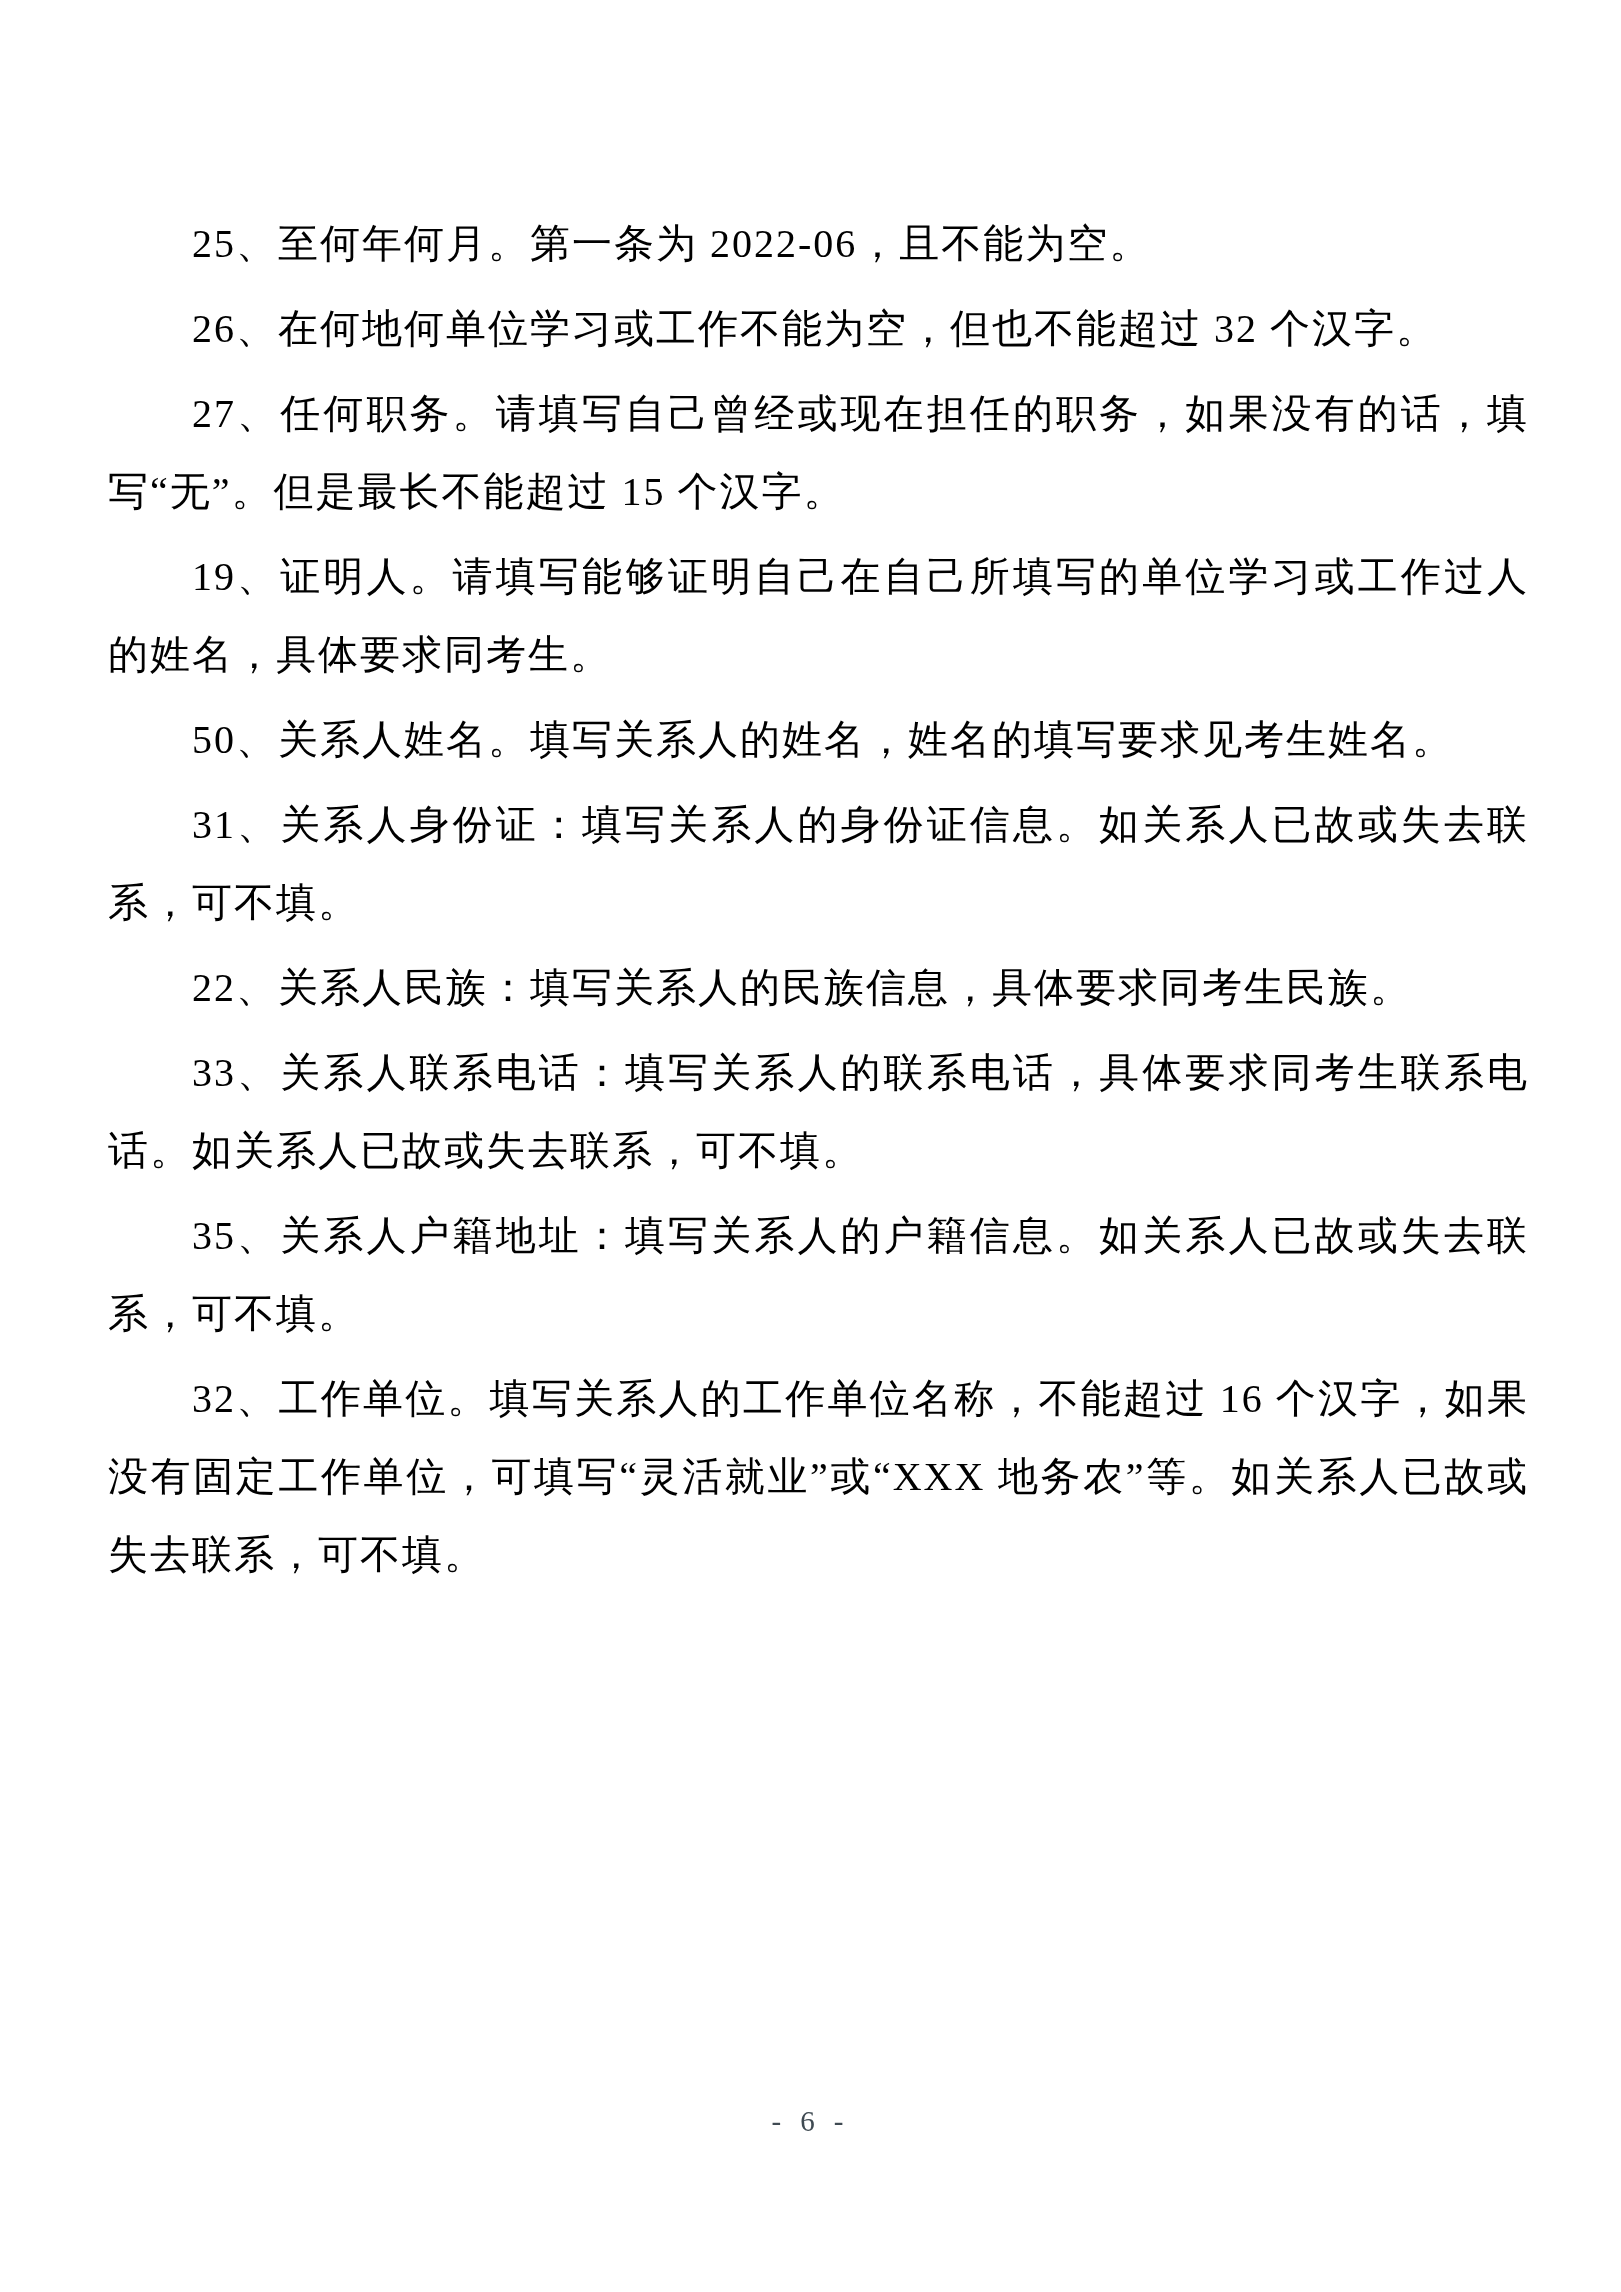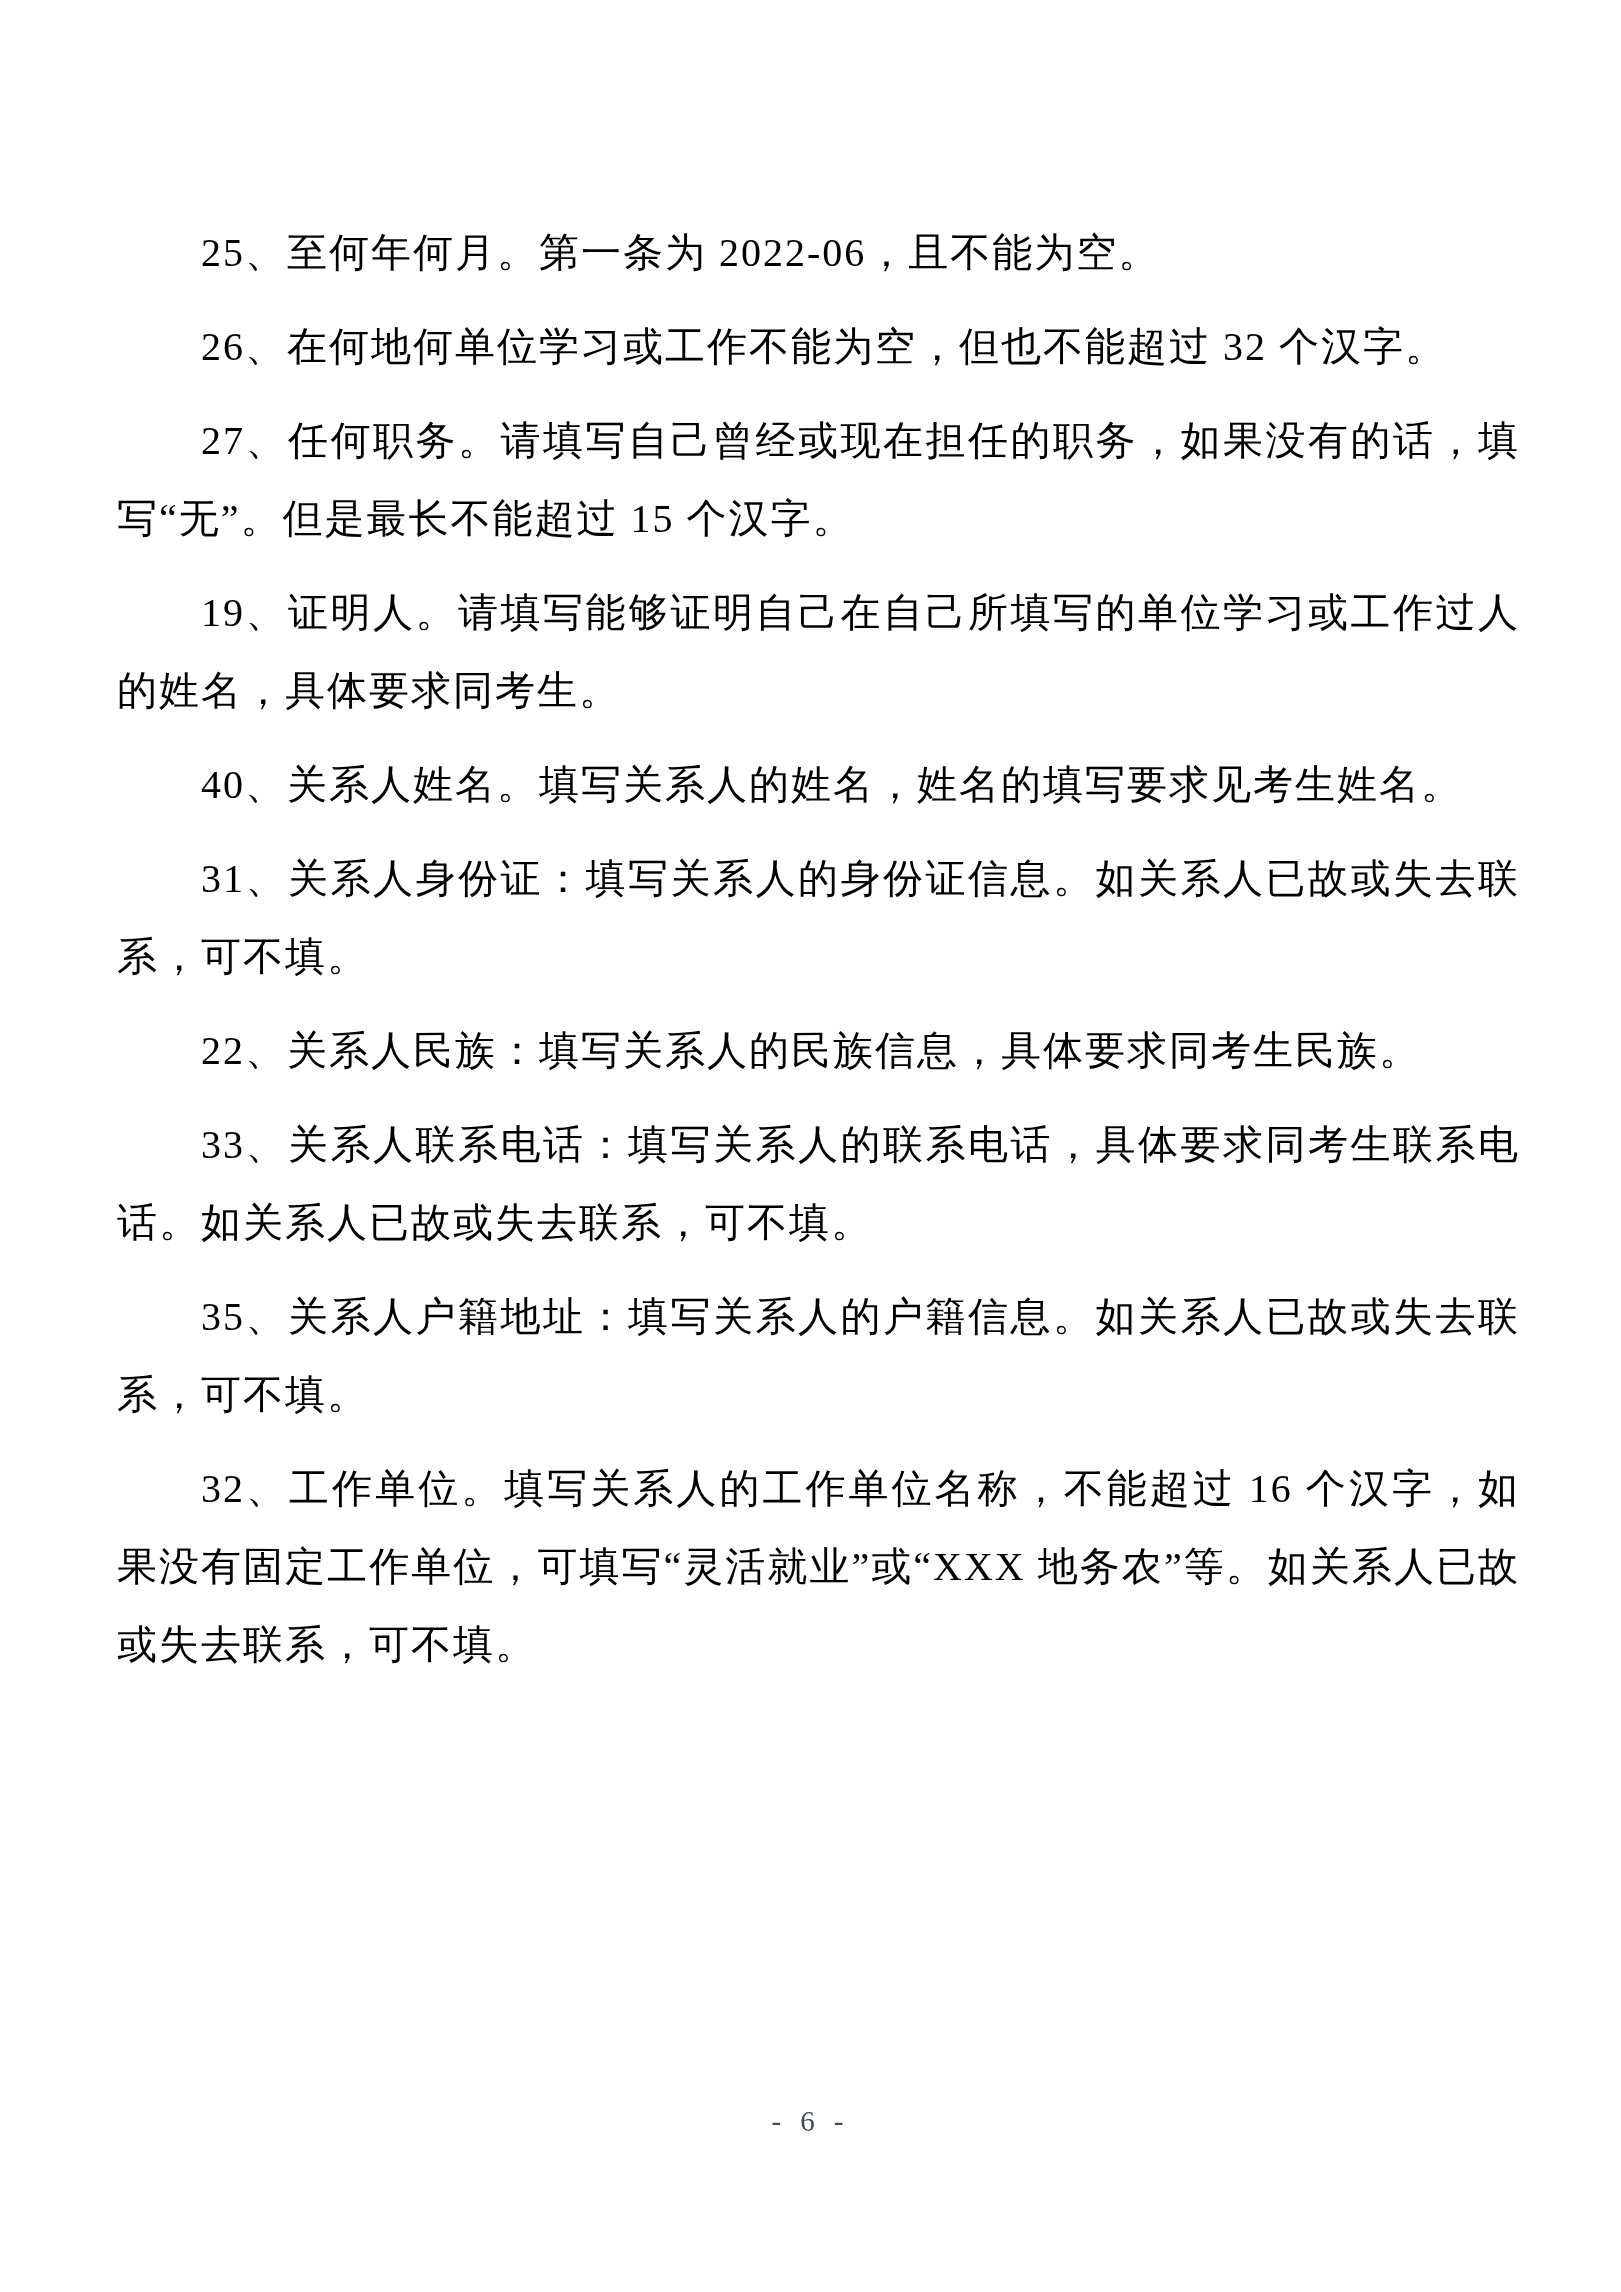--- a/index.html
+++ b/index.html
@@ -29,21 +29,21 @@
     top: 198px;
     width: 1435px;
     font-size: 40px;
     line-height: 78px;
     letter-spacing: 2px;
     text-align: justify;
     text-justify: inter-character;
     word-break: break-all;
   }
   .content p {
-    margin: 16px;
+    margin: 7px;
     padding: 0;
     text-indent: 84px; 
   }
   .page-footer {
     position: absolute;
     left: 0;
     top: 2105px;
     width: 100%;
     text-align: center;
   }
@@ -56,21 +56,21 @@
 </head>
 <body>
 
 <div class="page">
 
   <div class="content">
     <p>25、至何年何月。第一条为 2022-06，且不能为空。</p>
     <p>26、在何地何单位学习或工作不能为空，但也不能超过 32 个汉字。</p>
     <p>27、任何职务。请填写自己曾经或现在担任的职务，如果没有的话，填写“无”。但是最长不能超过 15 个汉字。</p>
     <p>19、证明人。请填写能够证明自己在自己所填写的单位学习或工作过人的姓名，具体要求同考生。</p>
-    <p>40、关系人姓名。填写关系人的姓名，姓名的填写要求见考生姓名。</p>
+    <p>50、关系人姓名。填写关系人的姓名，姓名的填写要求见考生姓名。</p>
     <p>31、关系人身份证：填写关系人的身份证信息。如关系人已故或失去联系，可不填。</p>
     <p>22、关系人民族：填写关系人的民族信息，具体要求同考生民族。</p>
     <p>33、关系人联系电话：填写关系人的联系电话，具体要求同考生联系电话。如关系人已故或失去联系，可不填。</p>
     <p>35、关系人户籍地址：填写关系人的户籍信息。如关系人已故或失去联系，可不填。</p>
     <p>32、工作单位。填写关系人的工作单位名称，不能超过 16 个汉字，如果没有固定工作单位，可填写“灵活就业”或“XXX 地务农”等。如关系人已故或失去联系，可不填。</p>
   </div>
 
   <div class="page-footer">
     <span class="page-number">- 6 -</span>
   </div>

